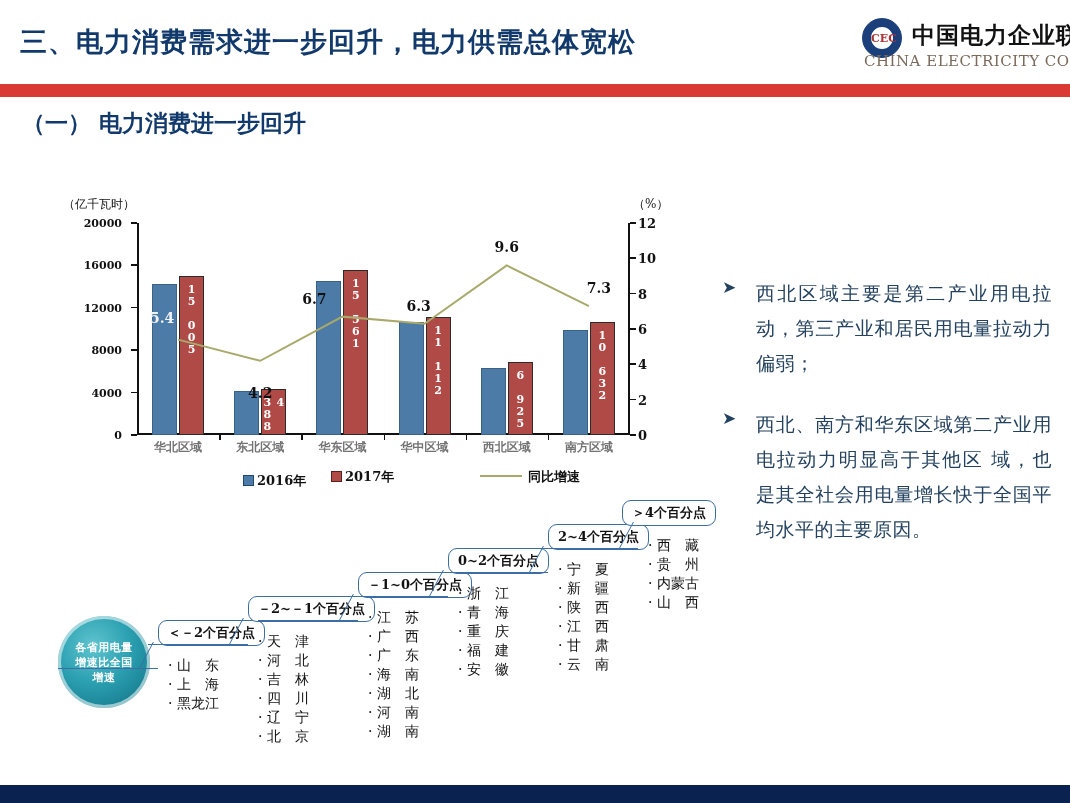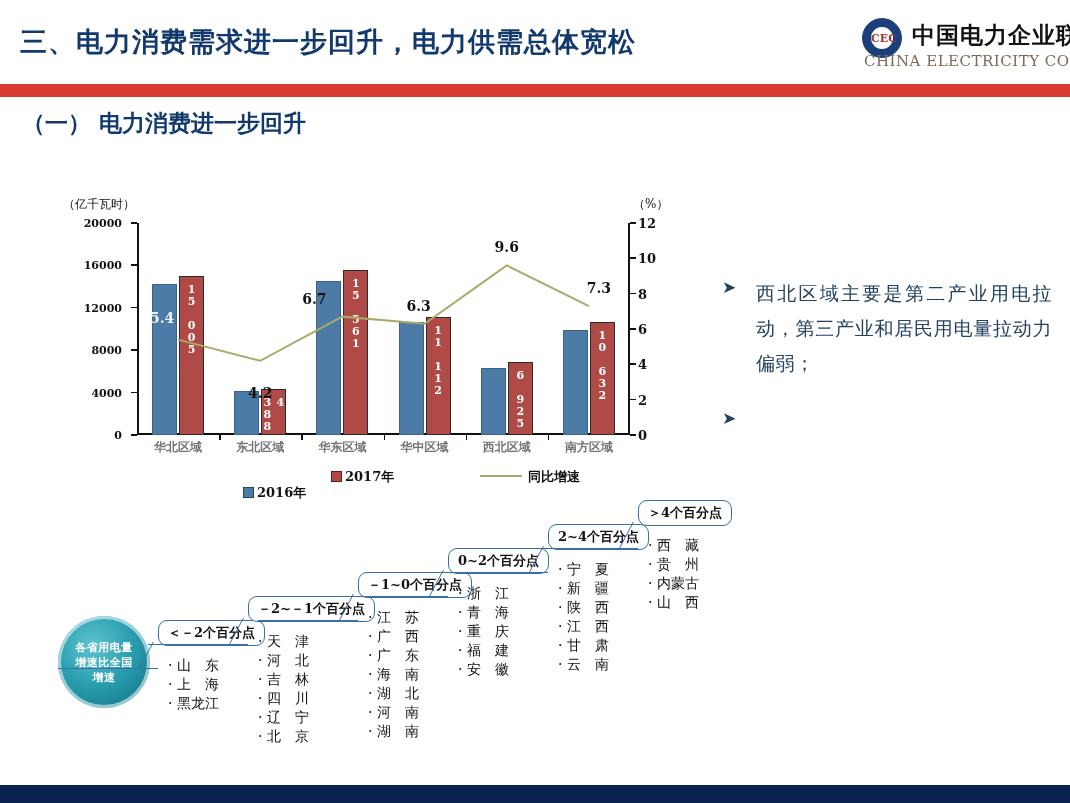--- a/index.html
+++ b/index.html
@@ -232,21 +232,21 @@
         </svg>
         <div class="pt-lab onbar" style="left: 25.0833px; top: 86.6px;">5.4</div>
         <div class="pt-lab" style="left: 123.25px; top: 161.8px;">4.2</div>
         <div class="pt-lab" style="left: 177.417px; top: 67.6333px;">6.7</div>
         <div class="pt-lab" style="left: 281.583px; top: 74.7px;">6.3</div>
         <div class="pt-lab" style="left: 369.75px; top: 16.4px;">9.6</div>
         <div class="pt-lab" style="left: 461.917px; top: 57.0333px;">7.3</div>
       </div>
 
     <div class="legend">
-      <div class="lg-item" style="left:0px;top:16px;padding-left:38px;">
+      <div class="lg-item" style="left:0px;top:4px;padding-left:38px;">
         <span class="sw blue"></span><span>2016年</span>
       </div>
       <div class="lg-item" style="left:126px;top:0px;">
         <span class="sw red"></span><span>2017年</span>
       </div>
       <div class="lg-item" style="left:275px;top:0px;">
         <span style="display:inline-block;width:42px;border-top:2px solid #a8a96a;vertical-align:4px;margin-right:6px;"></span><span>同比增速</span>
       </div>
     </div>
   </div>
@@ -300,35 +300,36 @@
       <div style="position: absolute; left: 496px; top: 48px; width: 14px; height: 26px; border-left: 1.3px solid rgb(59, 110, 165); border-bottom: 0px; transform: skewX(-28deg);"></div>
       <div style="position: absolute; left: 408px; top: 74px; width: 100px; height: 1.3px; background: rgb(59, 110, 165);"></div>
       <div class="col" style="left: 518px; top: 62px;">
         <span class="row">· 宁　夏</span>
         <span class="row">· 新　疆</span>
         <span class="row">· 陕　西</span>
         <span class="row">· 江　西</span>
         <span class="row">· 甘　肃</span>
         <span class="row">· 云　南</span>
       </div>
-      <div class="node-box" style="left: 598px; top: 2px; text-align: center;">＞4个百分点</div>
+      <div class="node-box" style="left: 582px; top: 2px; text-align: center;">＞4个百分点</div>
       <div style="position: absolute; left: 586px; top: 24px; width: 14px; height: 26px; border-left: 1.3px solid rgb(59, 110, 165); border-bottom: 0px; transform: skewX(-28deg);"></div>
       <div style="position: absolute; left: 498px; top: 50px; width: 100px; height: 1.3px; background: rgb(59, 110, 165);"></div>
       <div class="col" style="left: 608px; top: 38px;">
         <span class="row">· 西　藏</span>
         <span class="row">· 贵　州</span>
         <span class="row">· 内蒙古</span>
         <span class="row">· 山　西</span>
       </div>
     </div>
 
   <div class="bullets">
     <div class="bullet">
       <span class="arrow">➤</span>
       <div class="btext">西北区域主要是第二产业用电拉动，第三产业和居民用电量拉动力偏弱；</div>
     </div>
     <div class="bullet">
       <span class="arrow">➤</span>
+      <div class="btext">西北、南方和华东区域第二产业用电拉动力明显高于其他区 域，也是其全社会用电量增长快于全国平均水平的主要原因。</div>
     </div>
   </div>
 
   <div class="footer"></div>
 </div>
 
 </body></html>

